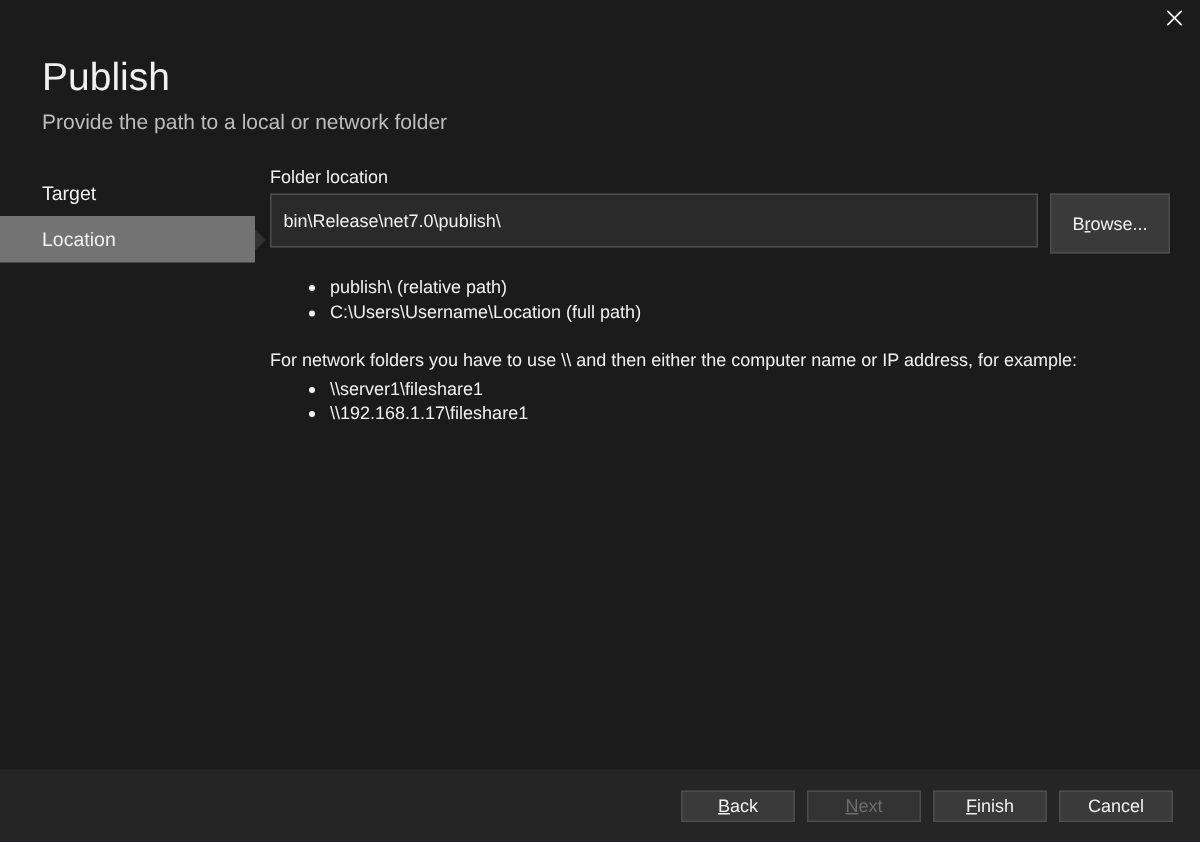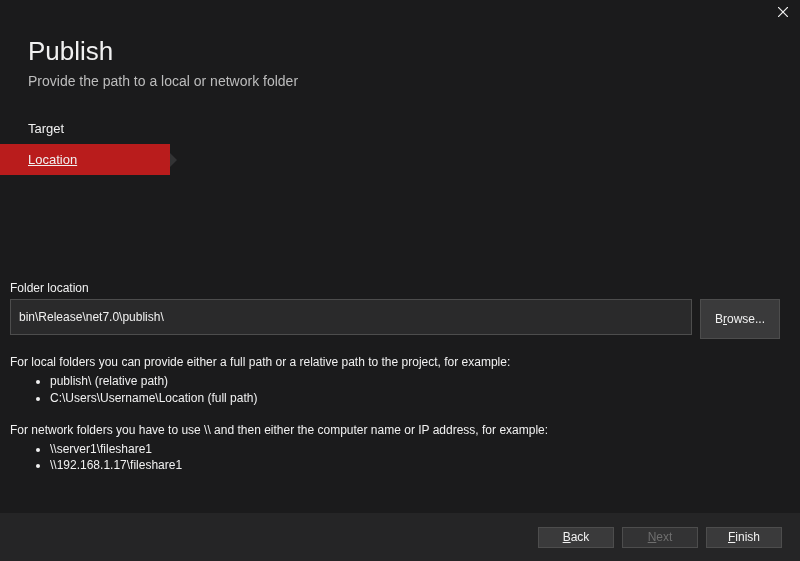--- a/index.html
+++ b/index.html
@@ -38,36 +38,34 @@
     margin-bottom: 6px;
   }
   .header .subtitle {
     font-size: 14px;
     font-weight: 400;
     color: #bdbdbd;
   }
   .body {
     display: flex;
     height: 390px;
-    flex-direction: column;
   }
   .sidebar {
     width: 170px;
     flex: 0 0 170px;
     padding-top: 2px;
   }
   .side-item {
     padding: 8px 14px 8px 28px;
     font-size: 13px;
     color: #f1f1f1;
     position: relative;
   }
   .side-item.active {
-    background: #b91c1c;
-    text-decoration: underline;
+    background: #737373;
   }
   .side-item.active::after {
     content: "";
     position: absolute;
     right: -7px;
     top: 50%;
     transform: translateY(-50%);
     width: 0; height: 0;
     border-top: 7px solid transparent;
     border-bottom: 7px solid transparent;
@@ -170,31 +168,31 @@
   </div>
 
   <div class="main">
     <label class="field-label">Folder location</label>
     <div class="field-row">
       <input class="text-input" type="text" value="bin\Release\net7.0\publish\" style="">
       <button class="btn"><span>B</span><span class="accel">r</span><span>owse...</span></button>
     </div>
 
     <div class="help-text">
-      <p>For local folders you can provide either a full path or a relative path to the project, for example:</p>
       <ul>
         <li>publish\ (relative path)</li>
         <li>C:\Users\Username\Location (full path)</li>
       </ul>
       <p>For network folders you have to use \\ and then either the computer name or IP address, for example:</p>
       <ul>
         <li>\\server1\fileshare1</li>
         <li>\\192.168.1.17\fileshare1</li>
       </ul>
     </div>
   </div>
 </div>
 
 <div class="footer">
   <button class="btn"><span class="accel">B</span><span>ack</span></button>
   <button class="btn disabled"><span class="accel">N</span><span>ext</span></button>
   <button class="btn"><span class="accel">F</span><span>inish</span></button>
+  <button class="btn">Cancel</button>
 </div>
 
 </body></html>

